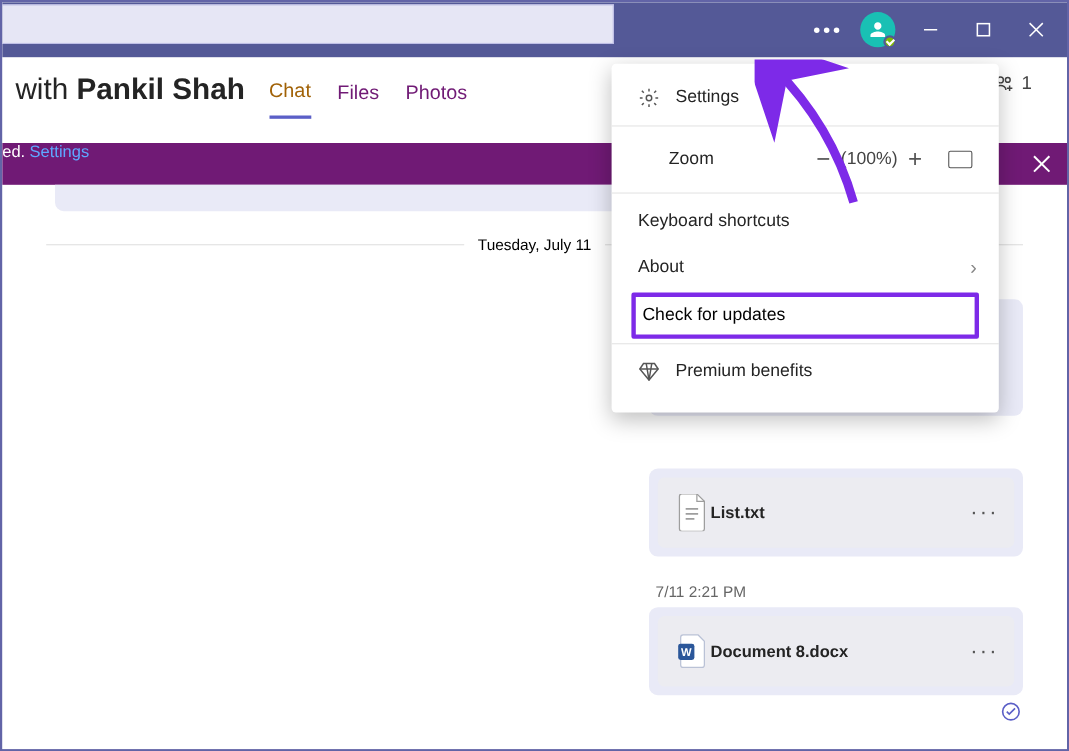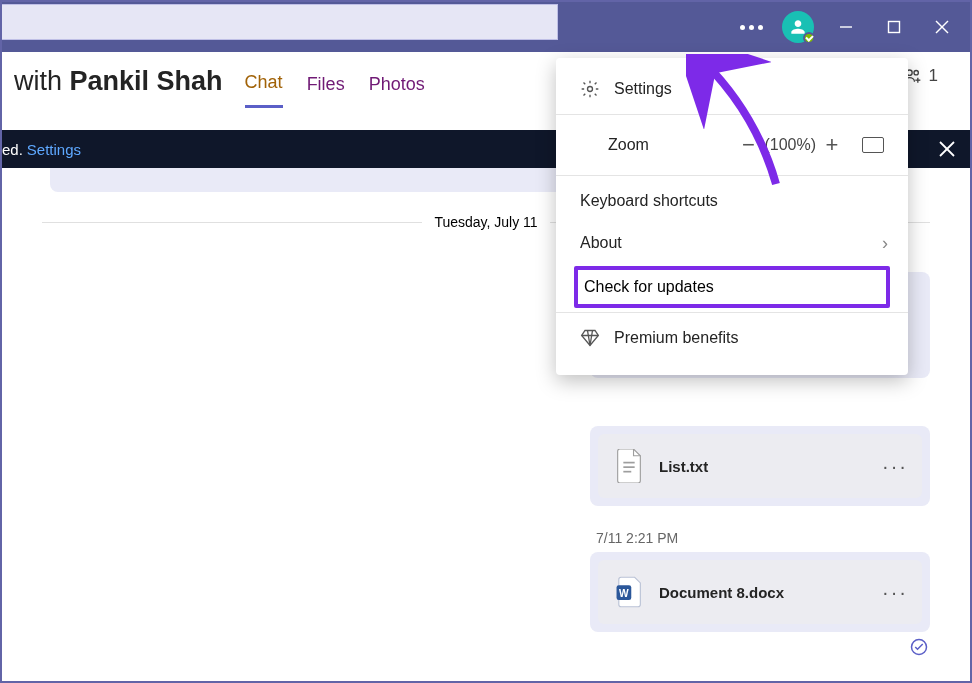--- a/index.html
+++ b/index.html
@@ -20,33 +20,33 @@
 
   
   .header { display:flex; align-items:flex-start; padding:14px 20px 0 12px; height:78px; position:relative; }
   .chat-title { font-size:27px; font-weight:400; color:#242424; padding-left:0; }
   .tabs { display:flex; gap:24px; margin-left:22px; align-items:center; }
   .tab { font-size:18px; color:#701a75; padding:6px 0 12px 0; cursor:pointer; }
   .tab.active { color:#a16207; border-bottom:3px solid #5b5fc7; }
   .participants { margin-left:auto; display:flex; align-items:center; gap:6px; font-size:17px; color:#444; cursor:pointer; padding-right:12px;}
 
   
-  .banner { height:38px; background:#0f172a; color:#fff; display:flex; align-items:center; font-size:15px; padding-left:0; position:relative; }
+  .banner { height:38px; background:#701a75; color:#fff; display:flex; font-size:15px; padding-left:0; position:relative; }
   .banner-link { color:#5ea8ff; margin-left:4px; cursor:pointer; }
   .banner-close { position:absolute; right:6px; top:0; width:34px; height:38px; display:flex; align-items:center; justify-content:center; font-size:22px; color:#fff; cursor:pointer; }
 
   
   .chat-body { padding:0 40px 20px 40px; position:relative; height:calc(100% - 50px - 78px - 38px); }
   .prev-msg-tail { height:24px; background:#e9eaf7; border-radius:0 0 8px 8px; margin:0 0 0 8px; width:520px; }
   .date-divider { display:flex; align-items:center; margin:22px 0 18px 0; }
   .date-divider .line { flex:1; height:1px; background:#e0e0e0; }
   .date-divider-text { font-size:14px; color:#000000; padding:0 12px; }
   .msg-group { margin-left:auto; width:340px; margin-bottom:24px; }
   .msg-time { font-size:14px; color:#666; margin-bottom:6px; padding-left:6px; }
-  .file-card { background:#ececf1; border-radius:6px; padding:12px 14px; display:flex; align-items:center; gap:13px; }
+  .file-card { background:#ececf1; border-radius:6px; padding:12px 14px; display:flex; align-items:center; gap:0; }
   .file-icon { width:34px; height:40px; display:flex; align-items:center; justify-content:center; }
   .file-name { font-size:15px; font-weight:600; color:#242424; flex:1; }
   .file-more { font-size:20px; color:#555; letter-spacing:2px; cursor:pointer; user-select:none; }
   .msg-bubble { background:#e9eaf7; border-radius:8px; padding:8px; }
   .receipt { width:22px; height:22px; margin-left:auto; margin-top:4px; display:flex; align-items:center; justify-content:center; }
 
   
   .dropdown { position:absolute; top:56px; right:62px; width:352px; background:#fff; box-shadow:0 6px 20px rgba(0,0,0,0.25); border-radius:4px; z-index:50; padding:10px 0 16px 0; }
   .dd-item { display:flex; align-items:center; height:42px; padding:0 24px; font-size:16px; color:#242424; cursor:pointer; gap:14px; position:relative; }
   .dd-sep { height:1px; background:#e4e4e4; margin:4px 0; }

